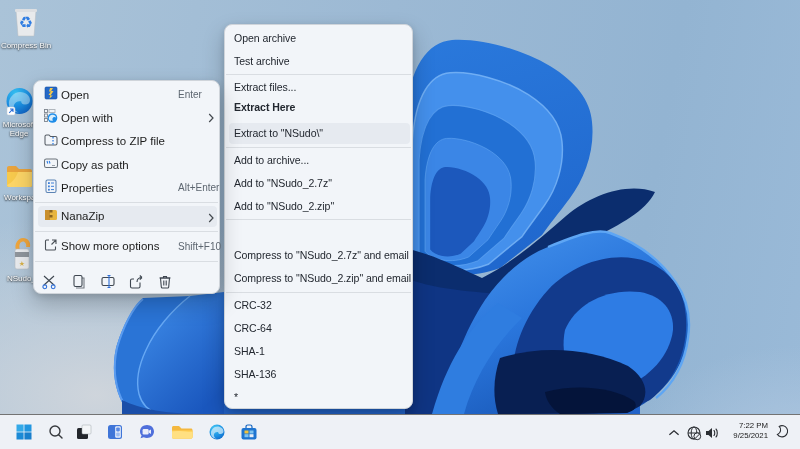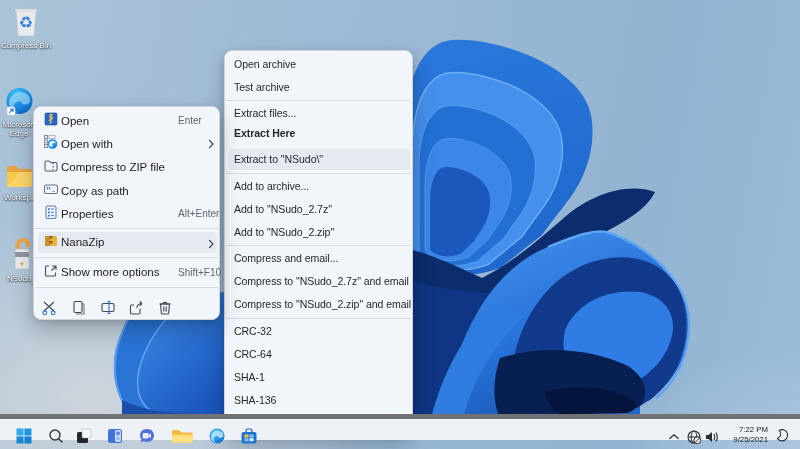--- a/index.html
+++ b/index.html
@@ -8,32 +8,32 @@
     background:
       radial-gradient(ellipse 420px 260px at 12% 88%, rgba(209,214,220,0.95) 0%, rgba(209,214,220,0) 70%),radial-gradient(ellipse 260px 160px at 100% 100%, rgba(177,200,224,0.8) 0%, rgba(177,200,224,0) 65%),
       linear-gradient(100deg,#aac3d8 0%, #9cb9d4 45%, #93b4d2 78%, #9abad8 100%);}
   .abs{position:absolute;}
   
   #bloom{position:absolute;left:0;top:0;z-index:1;}
   
   .dlabel{position:absolute;color:#fff;font-size:8px;text-shadow:0 1px 2px rgba(0,0,0,0.75),0 0 2px rgba(0,0,0,0.5);white-space:nowrap;z-index:2;}
   
   .menu{position:absolute;background:#f2f5f9;border:1px solid #cfd4da;border-radius:8px;
-    box-shadow:0 10px 22px rgba(0,0,0,0.22),0 2px 6px rgba(0,0,0,0.12);box-sizing:border-box;margin-top:26px;}
+    box-shadow:0 10px 22px rgba(0,0,0,0.22),0 2px 6px rgba(0,0,0,0.12);box-sizing:border-box;}
   #mainmenu{left:33px;top:80px;width:187px;height:214px;z-index:6;}
   #submenu{left:224px;top:24px;width:189px;height:385px;z-index:5;}
   .mi{position:absolute;height:23px;display:flex;align-items:center;color:#1c1c1c;font-size:11.5px;}
   .smi{position:absolute;left:9px;height:23px;display:flex;align-items:center;color:#232830;font-size:10.55px;white-space:nowrap;letter-spacing:-0.06px;}
   .shortcut{position:absolute;left:144px;color:#5d6670;font-size:10px;}
   .hl{position:absolute;left:4px;width:179px;background:#e6eaf0;border-radius:4px;}
   .sep{position:absolute;left:1px;right:1px;height:1px;background:#d9dde2;}
   .micon{position:absolute;left:9px;width:16px;height:16px;}
   .mtext{position:absolute;left:27px;}
   
-  #taskbar{position:absolute;left:0;top:414px;width:800px;height:26px;background:#eef1f6;border-top:5px solid #737373;box-sizing:border-box;z-index:10;}
+  #taskbar{position:absolute;left:0;top:414px;width:800px;height:35px;background:#eef1f6;border-top:1px solid #737373;box-sizing:border-box;z-index:10;}
   .tbi{position:absolute;top:9px;width:16px;height:16px;}
   .tray{position:absolute;top:10px;}
   #clock{position:absolute;right:32px;top:6px;text-align:right;font-size:7.8px;color:#1a1a1a;line-height:10px;}
 </style>
 </head>
 <body>
 <svg id="bloom" width="800" height="449" viewBox="0 0 800 449">
   <defs>
     <linearGradient id="gDome" x1="0" y1="0" x2="0.25" y2="1">
       <stop offset="0" stop-color="#2a79dc"></stop>
@@ -232,21 +232,20 @@
   <div class="sep" style="top:49px;"></div>
   <div class="smi" style="top:50.8px;">Extract files...</div>
   <div class="smi" style="top:70px;font-weight:bold;">Extract Here</div>
   <div class="hl" style="top:97.5px;height:21.5px;left:4px;width:181px;"></div>
   <div class="smi" style="top:96.8px;">Extract to "NSudo\"</div>
   <div class="sep" style="top:122px;"></div>
   <div class="smi" style="top:123.3px;">Add to archive...</div>
   <div class="smi" style="top:146.3px;">Add to "NSudo_2.7z"</div>
   <div class="smi" style="top:169.3px;">Add to "NSudo_2.zip"</div>
   <div class="sep" style="top:194px;"></div>
-  <div class="smi" style="top:195.8px;">Compress and email...</div>
   <div class="smi" style="top:218.8px;">Compress to "NSudo_2.7z" and email</div>
   <div class="smi" style="top:241.8px;">Compress to "NSudo_2.zip" and email</div>
   <div class="sep" style="top:266.5px;"></div>
   <div class="smi" style="top:268.3px;">CRC-32</div>
   <div class="smi" style="top:291.3px;">CRC-64</div>
   <div class="smi" style="top:314.3px;">SHA-1</div>
   <div class="smi" style="top:337.3px;">SHA-136</div>
   <div class="smi" style="top:360.3px;">*</div>
 </div>
 

